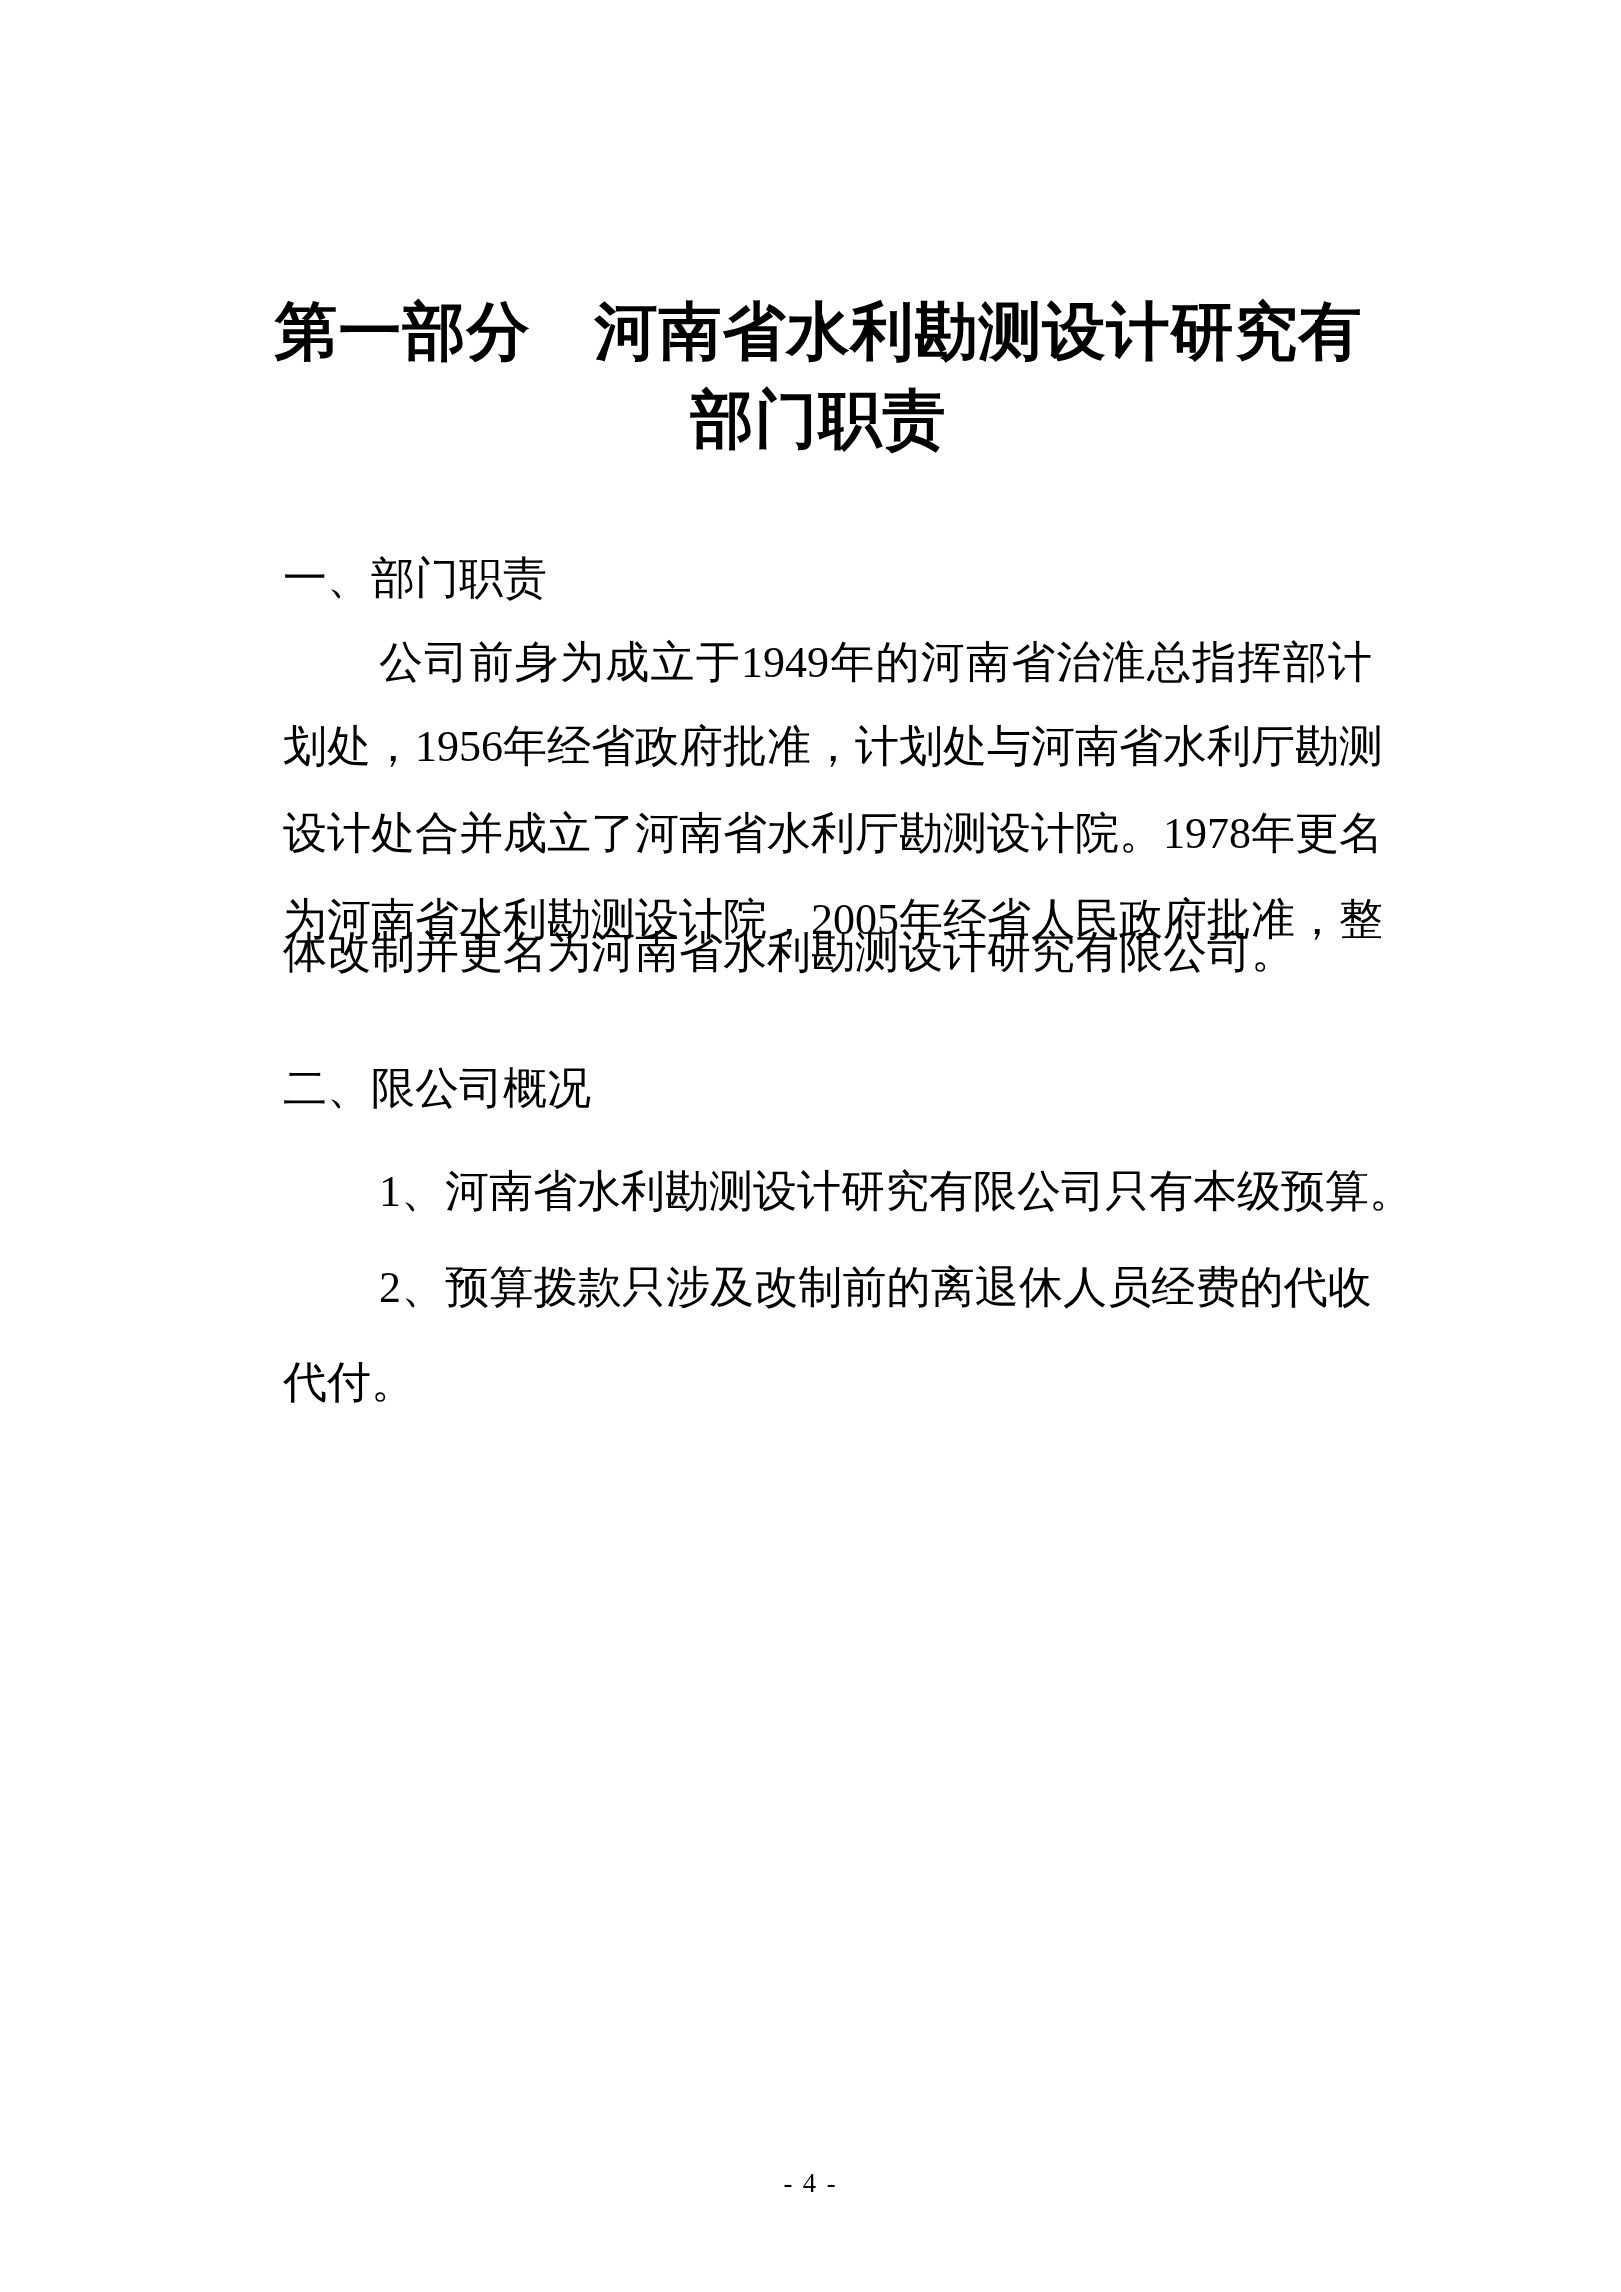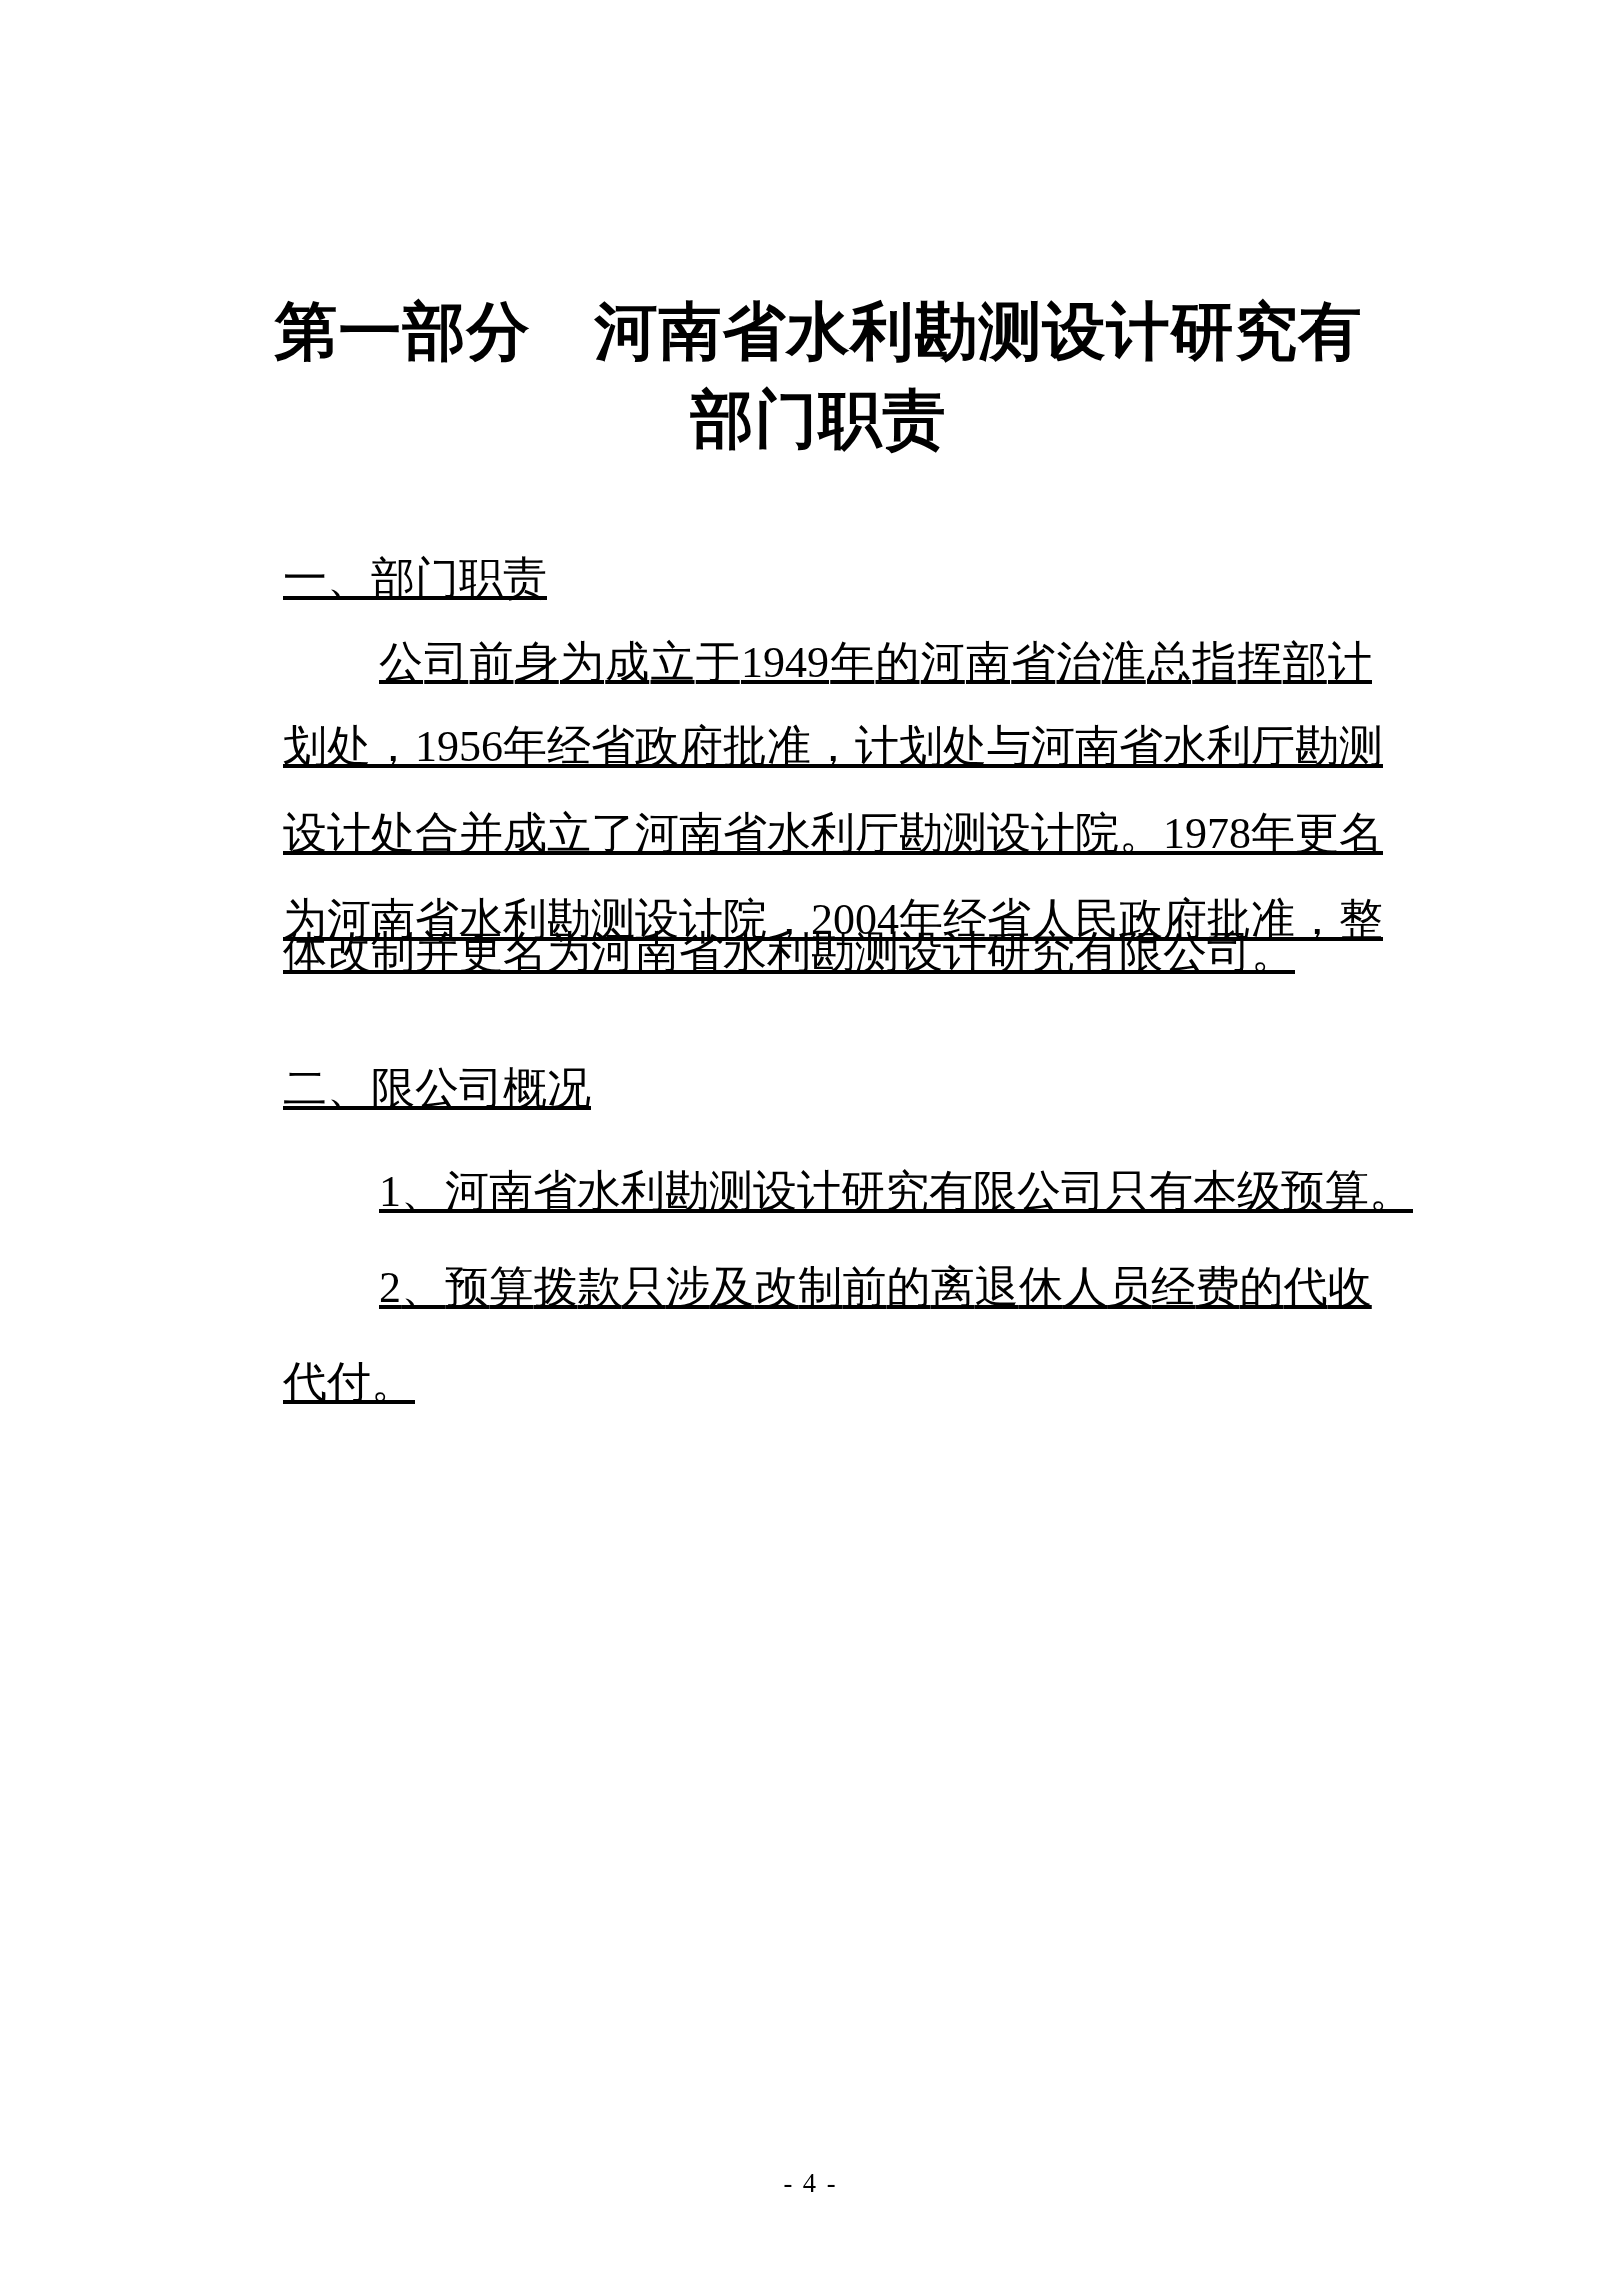--- a/index.html
+++ b/index.html
@@ -34,21 +34,20 @@
   
   .line {
     position: absolute;
     left: 283px;
     width: 1089px;
     height: 59px;
     box-sizing: border-box;
     font-size: 44px;
     line-height: 59px;
     white-space: nowrap;
-    text-decoration: underline;
   }
   .indent {
     padding-left: 96px;
   }
   
   .justify {
     display: flex;
     justify-content: space-between;
     align-items: baseline;
   }
@@ -163,21 +162,21 @@
       <span>南</span>
       <span>省</span>
       <span>水</span>
       <span>利</span>
       <span>勘</span>
       <span>测</span>
       <span>设</span>
       <span>计</span>
       <span>院</span>
       <span>，</span>
-      <span>2004</span>
+      <span>2005</span>
       <span>年</span>
       <span>经</span>
       <span>省</span>
       <span>人</span>
       <span>民</span>
       <span>政</span>
       <span>府</span>
       <span>批</span>
       <span>准</span>
       <span>，</span>

